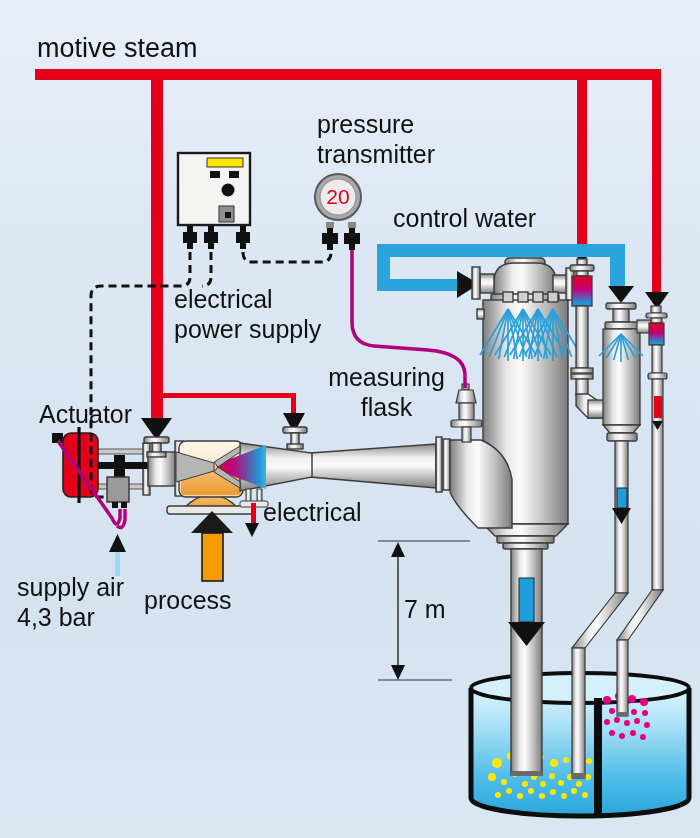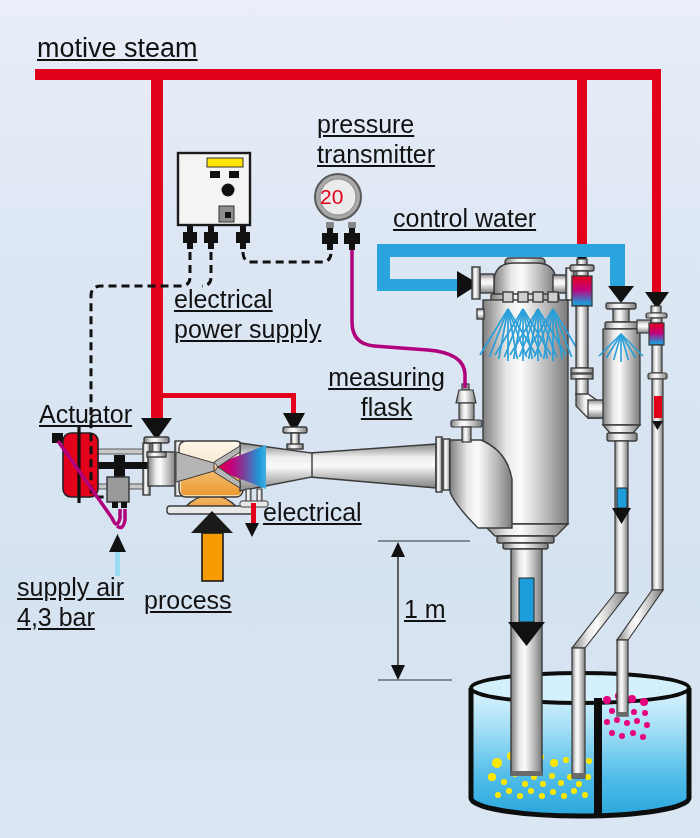--- a/index.html
+++ b/index.html
@@ -1,23 +1,23 @@
 <!DOCTYPE html>
 <html><head>
 <meta charset="utf-8">
 <style>
   html,body{margin:0;padding:0;}
   #stage{position:relative;width:700px;height:838px;overflow:hidden;
     background:linear-gradient(180deg,#e9eef8 0%,#dde7f4 30%,#d5e2f0 70%,#dbe6f3 100%);
     font-family:"Liberation Sans",sans-serif;}
   svg{position:absolute;left:0;top:0;}
   .label{position:absolute;font-size:25px;line-height:1.18;color:#111;white-space:pre-line;
-    font-family:"Liberation Sans",sans-serif;text-decoration:underline;}
+    font-family:"Liberation Sans",sans-serif;}
   .big{font-size:27px;}
-  .gauge-val{position:absolute;left:320px;top:185px;width:36px;
+  .gauge-val{position:absolute;left:320px;top:185px;width:36px;text-align:center;
     font-size:21px;color:#e3001a;}
   .right{text-align:center;}
 </style>
 </head>
 <body>
 
 <div id="stage">
 <svg width="700" height="838" viewBox="0 0 700 838">
   <defs>
     <linearGradient id="ph" x1="0" y1="0" x2="1" y2="0">
@@ -388,15 +388,15 @@
 <div class="label" style="left:393px;top:204px">control water</div>
 <div class="label" style="left:174px;top:285px">electrical
 power supply</div>
 <div class="label right" style="left:320px;top:363px;width:133px">measuring
 flask</div>
 <div class="label" style="left:39px;top:400px">Actuator</div>
 <div class="label" style="left:263px;top:498px">electrical</div>
 <div class="label" style="left:17px;top:573px">supply air
 4,3 bar</div>
 <div class="label" style="left:144px;top:586px">process</div>
-<div class="label" style="left:404px;top:595px">1 m</div>
+<div class="label" style="left:404px;top:595px">7 m</div>
 <div class="gauge-val">20</div>
 </div>
 
 </body></html>

